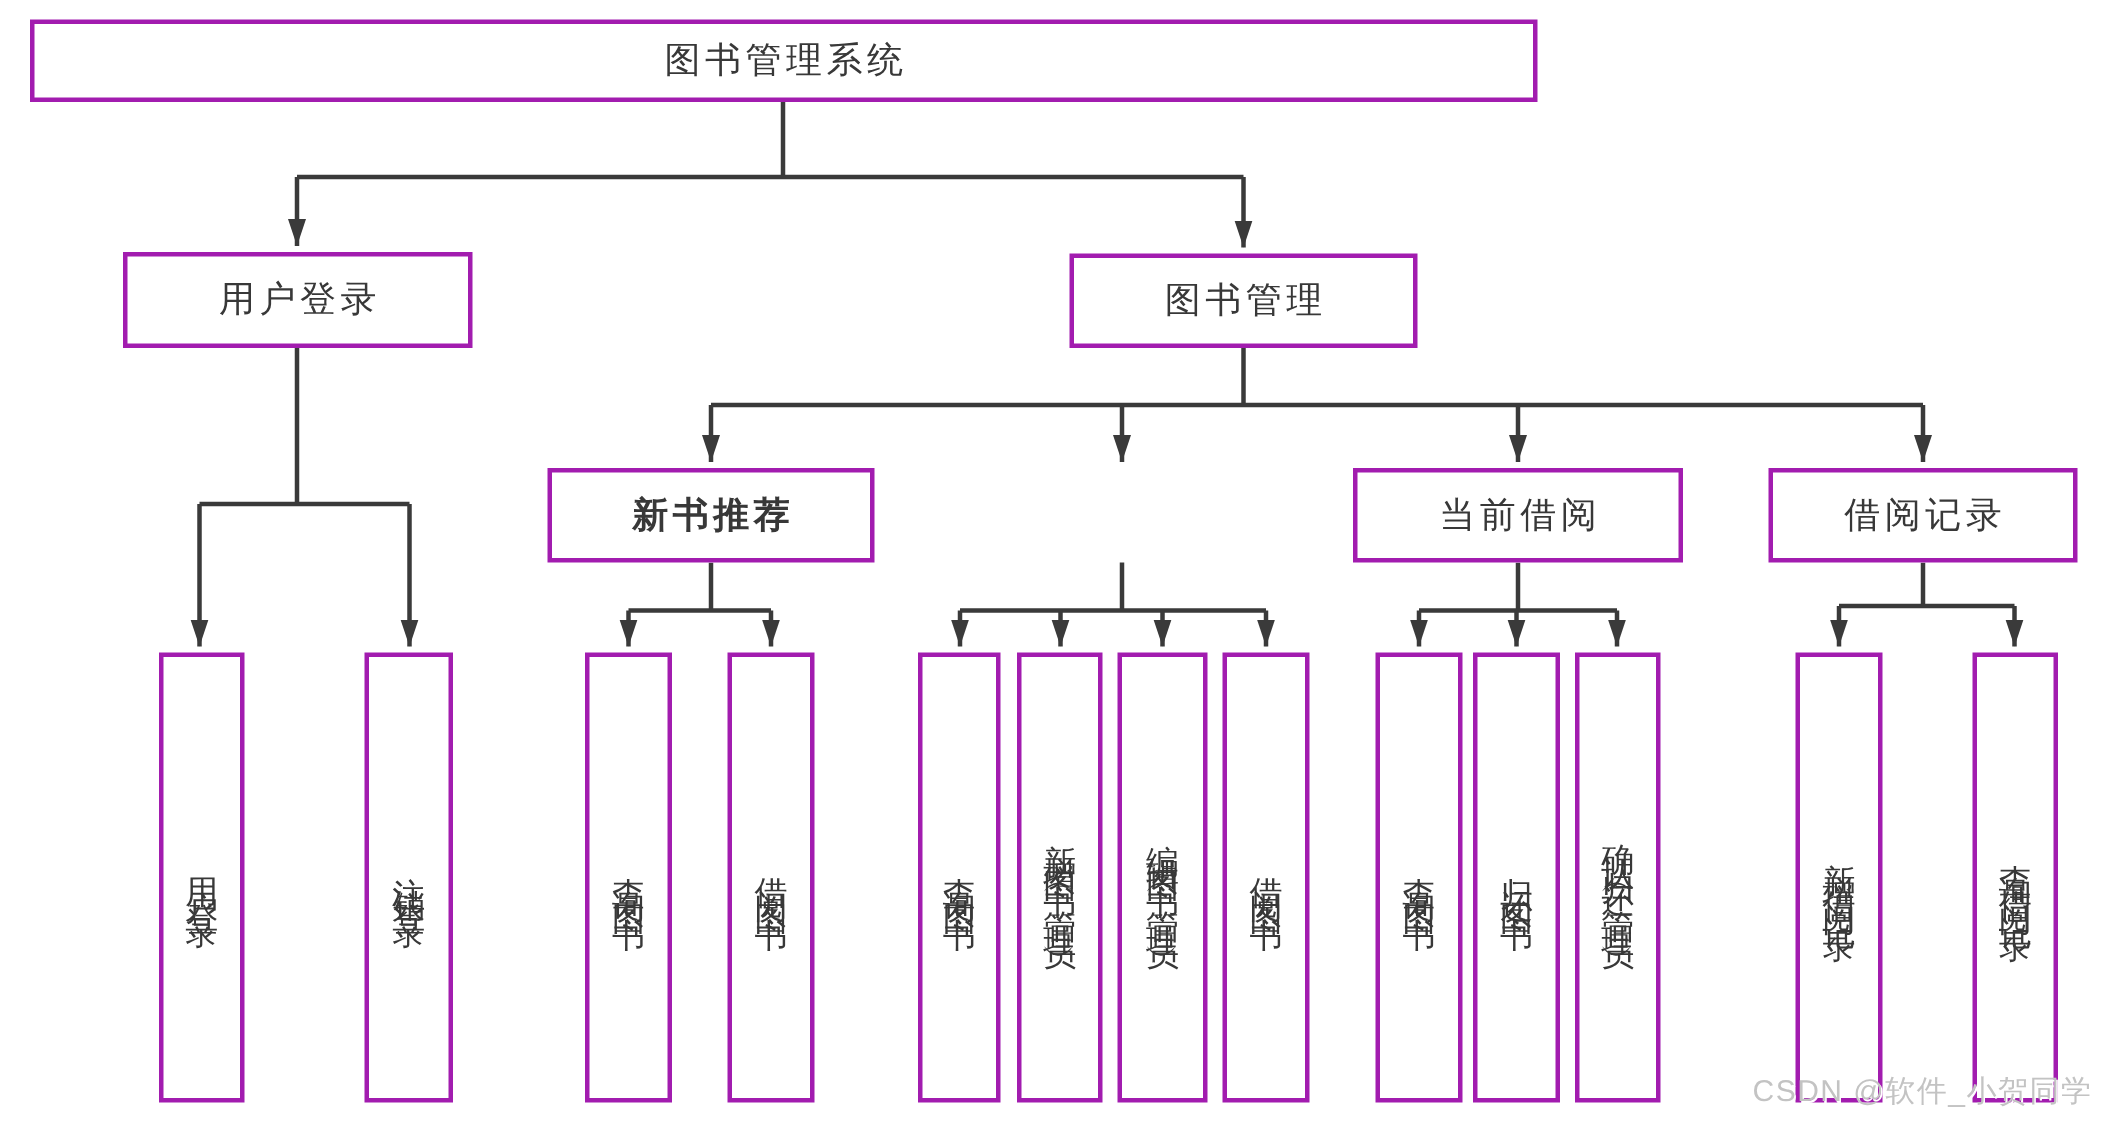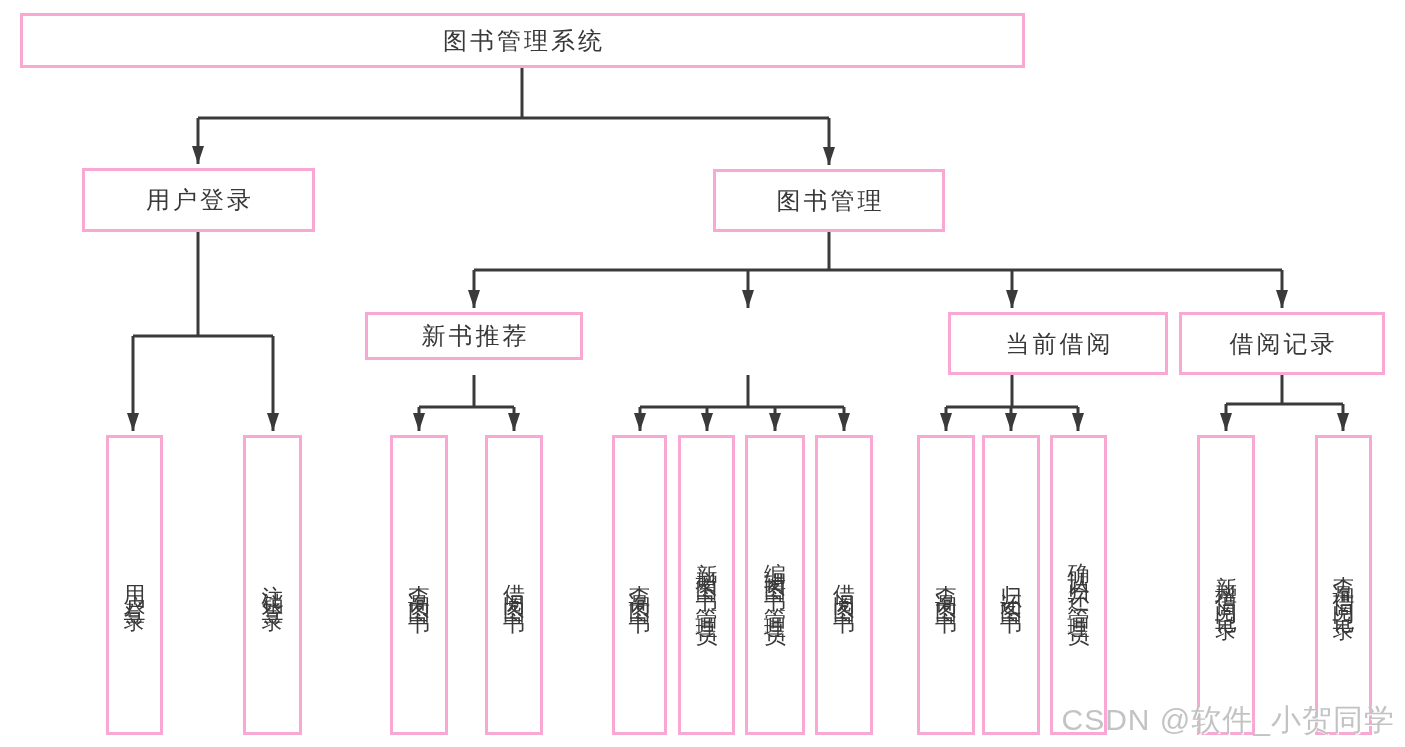--- a/index.html
+++ b/index.html
@@ -16,21 +16,21 @@
     overflow: hidden;
   }
   .wires {
     position: absolute;
     left: 0; top: 0;
     width: 1405px; height: 747px;
   }
   .node {
     position: absolute;
     box-sizing: border-box;
-    border: 3px solid #f9a8d4;
+    border: 3px solid #a21caf;
     background: #ffffff;
     display: flex;
     align-items: center;
     justify-content: center;
     color: #383838;
     text-align: center;
   }
   .node.h {
     font-size: 24px;
     letter-spacing: 3px;
@@ -48,21 +48,21 @@
     white-space: nowrap;
   }
   .title-box {
     font-size: 23px;
     letter-spacing: 2px;
   }
   .watermark {
     position: absolute;
     right: 10px;
     bottom: 6px;
-    font-size: 30px;
+    font-size: 20px;
     color: #c3c3c3;
     letter-spacing: 1px;
     text-shadow: 1px 1px 0 #ffffff;
     white-space: nowrap;
   }
 </style>
 </head>
 <body>
 
 <div class="canvas">
@@ -115,22 +115,22 @@
       <path d="M1226,404 V431" marker-end="url(#ah)"></path>
       <path d="M1343,404 V431" marker-end="url(#ah)"></path>
     </g>
   </svg>
 
   <div class="node h title-box" style="left:20px; top:13px; width:1005px; height:55px;">图书管理系统</div>
 
   <div class="node h" style="left:82px; top:168px; width:233px; height:64px;">用户登录</div>
   <div class="node h" style="left:713px; top:169px; width:232px; height:63px;font-family:Liberation Serif, serif;">图书管理</div>
 
-  <div class="node h" style="left:365px; top:312px; width:218px; height:48px;">新书推荐</div>
-  <div class="node h" style="left:948px; top:312px; width:220px; height:63px;">当前借阅</div>
+  <div class="node h" style="left:365px; top:312px; width:218px; height:63px;font-weight:bold;">新书推荐</div>
+  <div class="node h" style="left:902px; top:312px; width:220px; height:63px;">当前借阅</div>
   <div class="node h" style="left:1179px; top:312px; width:206px; height:63px;">借阅记录</div>
 
   <div class="node v" style="left:106px; top:435px; width:57px; height:300px;">
     <span class="vtext">用户登录</span>
   </div>
   <div class="node v" style="left:243px; top:435px; width:59px; height:300px;">
     <span class="vtext">注销登录</span>
   </div>
 
   <div class="node v" style="left:390px; top:435px; width:58px; height:300px;">

